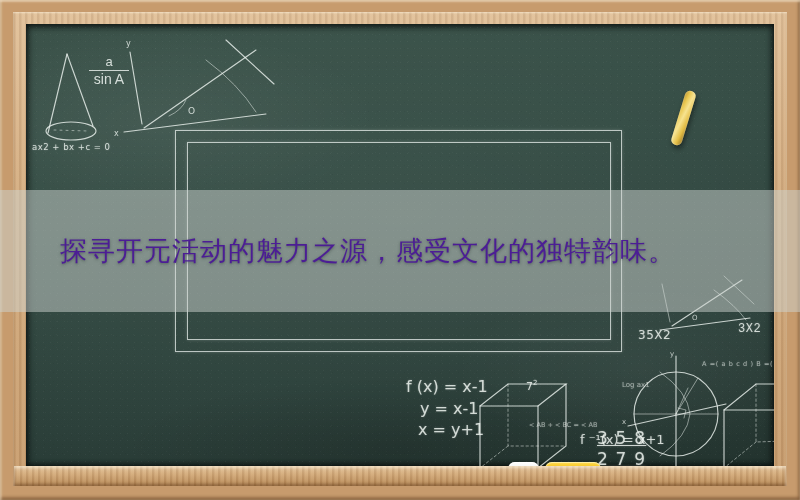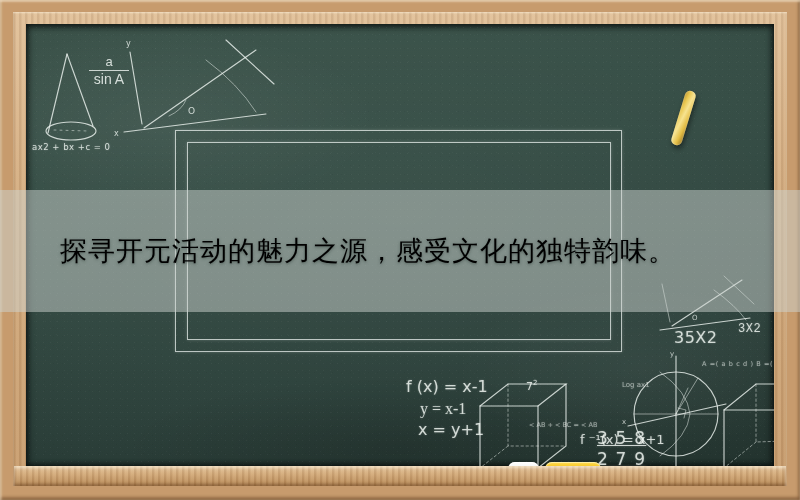--- a/index.html
+++ b/index.html
@@ -125,21 +125,21 @@
     background:rgba(205,212,208,.50);
     pointer-events:none;
   }
   #caption-text{
     position:absolute;
     left:0; top:190px; width:736px; height:122px;
     display:flex; align-items:center; justify-content:center;
     font-family:"DejaVu Sans","Liberation Sans",sans-serif;
     font-size:27px;
     letter-spacing:1px;
-    color:#000000;
+    color:#4c1d95;
     text-shadow:0 1px 3px rgba(40,55,50,.55);
     white-space:nowrap;
   }
 
   
   #chalk-stick-yellow-angled{
     position:absolute;
     left:678px; top:90px;
     width:11px; height:56px;
     transform:rotate(17deg);
@@ -221,21 +221,21 @@
       <path class="cs-thin" d="M8 8 L16 46"></path>
       <path class="cs" d="M6 54 L96 42"></path>
       <path class="cs" d="M18 50 L88 4"></path>
       <path class="cs-thin" d="M70 0 L100 28"></path>
       <path class="cs-thin" d="M60 14 Q82 30 92 44"></path>
       <text x="38" y="44" fill="rgba(240,246,242,.75)" font-size="7" font-family="DejaVu Sans">O</text>
     </svg>
 
     <div class="chalk" style="left:380px; top:352px; font-size:16px; line-height:1.35;">
       <div>f (x)  = x-1</div>
-      <div style="padding-left:14px;font-family:Liberation Serif, serif;">y  = x-1</div>
+      <div style="padding-left:14px;">y  = x-1</div>
       <div style="padding-left:12px;">x  = y+1</div>
     </div>
 
     <svg class="chalk-svg" style="left:440px; top:352px;" width="110" height="100">
       <path class="cs" d="M14 30 L14 92 L72 92 L72 30 Z"></path>
       <path class="cs" d="M14 30 L42 8 L100 8 L72 30"></path>
       <path class="cs" d="M100 8 L100 70 L72 92"></path>
       <path class="cs-dash" d="M42 8 L42 70 L100 70"></path>
       <path class="cs-dash" d="M42 70 L14 92"></path>
     </svg>
@@ -257,21 +257,21 @@
     <div class="chalk" style="left:554px; top:408px; font-size:13px;">f ⁻¹(x)  = x+1</div>
 
     <div class="chalk" style="left:571px; top:404px; font-size:17px; line-height:1.22; letter-spacing:1.2px;text-decoration:underline;">
       <div>3 5 8</div>
       <div>2 7 9</div>
       <div style="border-top:1px solid rgba(240,246,242,.8); padding-top:1px;">6 3 7</div>
     </div>
 
     <div class="chalk" style="left:596px; top:357px; font-size:7px; opacity:.7;text-align:center;">Log ax1</div>
 
-    <div class="chalk" style="left:648px; top:304px; font-size:16px; letter-spacing:.5px;">35X2</div>
+    <div class="chalk" style="left:612px; top:304px; font-size:12px; letter-spacing:.5px;">35X2</div>
     <div class="chalk" style="left:712px; top:298px; font-size:12px; letter-spacing:.5px;font-family:Liberation Mono, monospace;">3X2</div>
 
     <div class="chalk" style="left:676px; top:336px; font-size:6.5px; opacity:.72; letter-spacing:.6px;">A =( a b  c d ) B =( a b  c d ) I =( 1 0  0 1 )</div>
 
     <svg class="chalk-svg" style="left:592px; top:326px;" width="120" height="118">
       <circle class="cs" cx="58" cy="64" r="42"></circle>
       <path class="cs-thin" d="M42 22 Q70 42 72 64 Q70 86 42 106"></path>
       <path class="cs" d="M58 6 L58 116"></path>
       <path class="cs" d="M10 76 L108 54"></path>
       <path class="cs-thin" d="M58 64 L80 28"></path>

